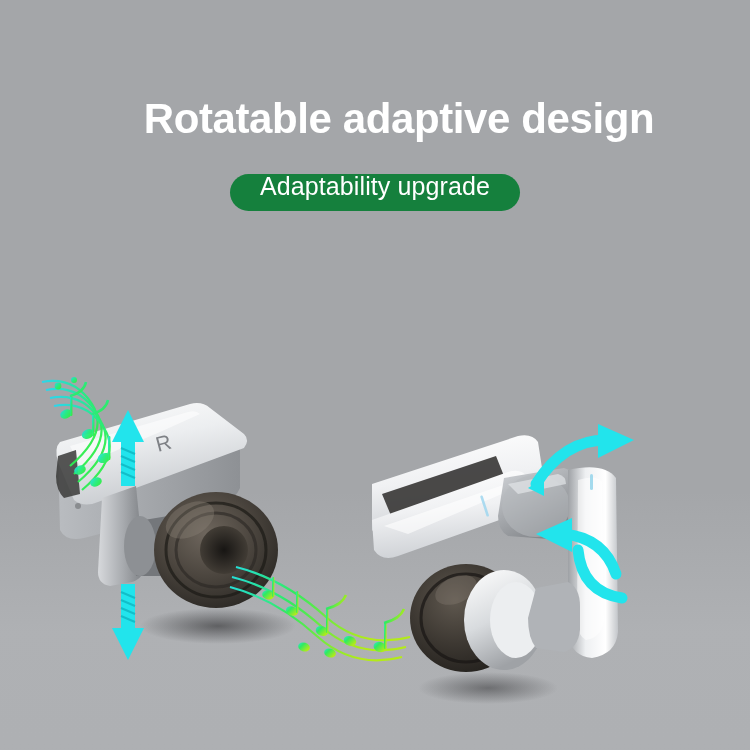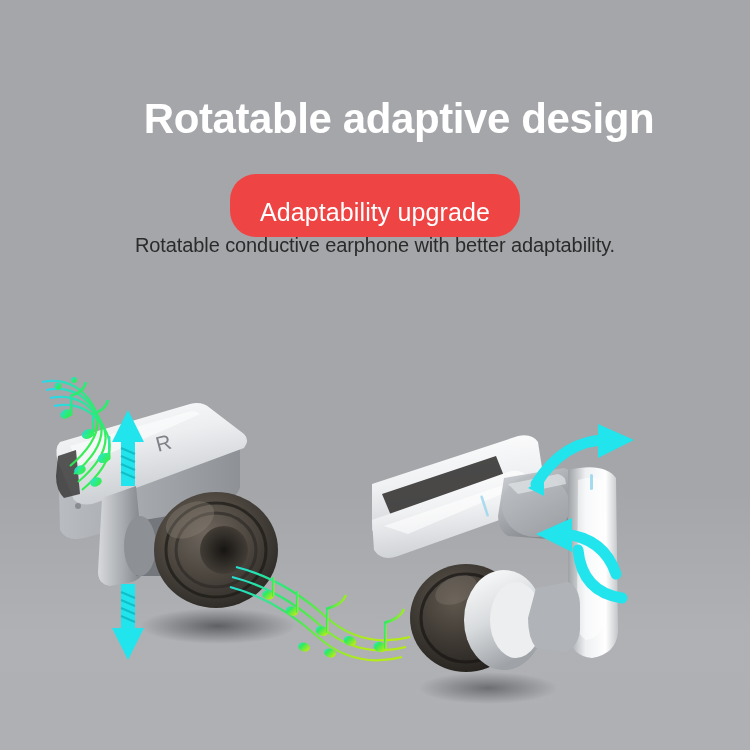--- a/index.html
+++ b/index.html
@@ -42,25 +42,25 @@
   }
   .badge-wrap {
     position: absolute;
     left: 0;
     top: 174px;
     width: 750px;
     text-align: center;
   }
   .badge {
     display: inline-block;
-    background: #ef4444;
+    background: #15803d;
     color: #ffffff;
     font-size: 25px;
     line-height: 25px;
-    padding: 26px 30px 12px 30px;
+    padding: 0 30px 12px 30px;
     border-radius: 26px;
     letter-spacing: 0.1px;
     white-space: nowrap;
   }
   .subcopy {
     position: absolute;
     left: 0;
     top: 232px;
     width: 750px;
     text-align: center;
@@ -92,21 +92,20 @@
 
   <div class="floor-wash"></div>
 
   <div class="headline">Rotatable adaptive design</div>
 
   <div class="badge-wrap">
     <span class="badge">Adaptability upgrade</span>
   </div>
 
   <div class="subcopy">
-    <span class="line">Rotatable conductive earphone with better adaptability.</span>
   </div>
 
   <div class="product-area">
 
     <div class="product" style="left:40px; top:10px;">
       <svg width="380" height="330" viewBox="0 0 380 330">
         <defs>
           <linearGradient id="panelL" x1="0" y1="0" x2="0.35" y2="1">
             <stop offset="0%" stop-color="#fdfdfd"></stop>
             <stop offset="45%" stop-color="#eceef0"></stop>

